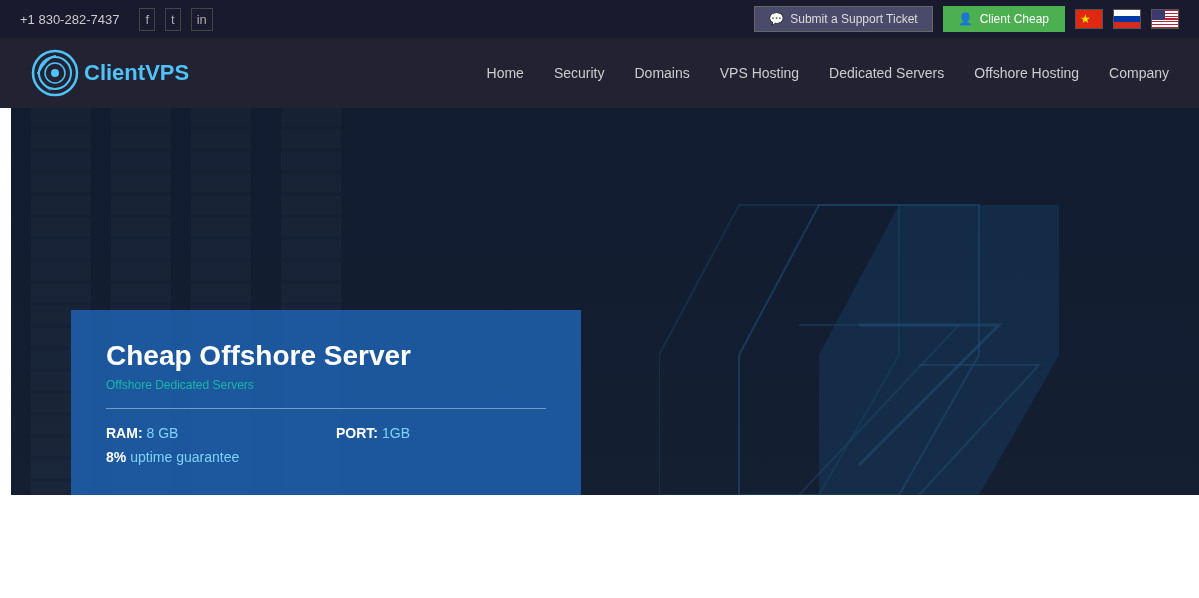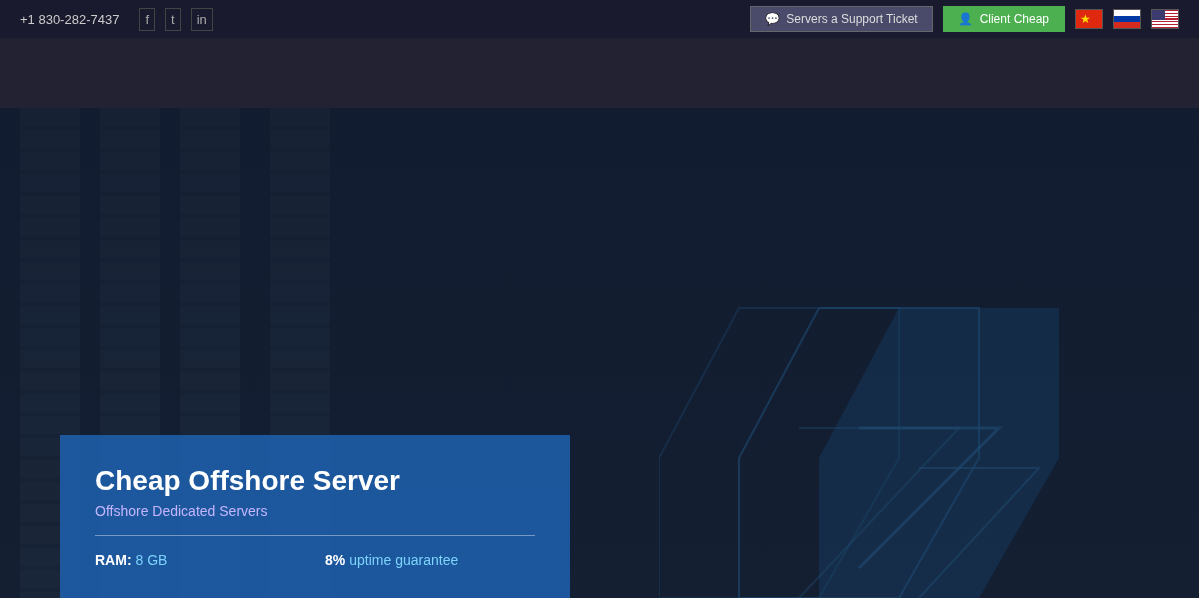--- a/index.html
+++ b/index.html
@@ -121,23 +121,24 @@
       text-decoration: none;
       font-size: 14px;
       font-weight: 500;
       cursor: pointer;
       transition: color 0.2s;
     }
 
     
     .hero {
       position: relative;
-      height: 490px;
+      height: 387px;
       overflow: hidden;
       background: #1a2a3a;
+      margin-left: 11px;
     }
     
     .hero-bg-img {
       position: absolute;
       inset: 0;
       background: #2a3a4a;
       overflow: hidden;
     }
     .hero-bg-img::before {
       content: '';
@@ -169,22 +170,22 @@
       background: rgba(30, 100, 180, 0.82);
       padding: 30px 35px;
       color: white;
     }
     .info-card-title {
       font-size: 28px;
       font-weight: bold;
       margin-bottom: 6px;
     }
     .info-card-subtitle {
-      font-size: 14px;
-      color: #c4b5fd;
+      font-size: 12px;
+      color: #14b8a6;
       margin-bottom: 16px;
     }
     .info-card-divider {
       border: none;
       border-top: 1px solid rgba(255,255,255,0.4);
       margin-bottom: 16px;
     }
     .info-card-specs {
       display: grid;
       grid-template-columns: 1fr 1fr;
@@ -214,33 +215,56 @@
     <span class="top-bar-phone">+1 830-282-7437</span>
     <div class="social-icons">
       <span class="social-icon">f</span>
       <span class="social-icon">t</span>
       <span class="social-icon">in</span>
     </div>
   </div>
   <div class="top-bar-right">
     <button class="btn-support">
       <span>💬</span>
-      <span>Servers a Support Ticket</span>
+      <span>Submit a Support Ticket</span>
     </button>
     <button class="btn-client-area">
       <span>👤</span>
       <span>Client Cheap</span>
     </button>
     <span class="flag flag-cn"></span>
     <span class="flag flag-ru"></span>
     <span class="flag flag-us"></span>
   </div>
 </div>
 
 <nav class="nav-bar">
+  <a class="logo" href="#">
+    <svg class="logo-icon" viewBox="0 0 50 50">
+      <circle cx="25" cy="25" r="22" fill="none" stroke="#4fc3f7" stroke-width="2.5"></circle>
+      <circle cx="25" cy="25" r="16" fill="none" stroke="#4fc3f7" stroke-width="2"></circle>
+      <circle cx="25" cy="25" r="10" fill="none" stroke="#4fc3f7" stroke-width="1.5"></circle>
+      <circle cx="25" cy="25" r="4" fill="#4fc3f7"></circle>
+
+      <path d="M8,25 Q16,10 25,8" fill="none" stroke="#4fc3f7" stroke-width="2" stroke-linecap="round"></path>
+      <path d="M8,25 Q10,35 20,42" fill="none" stroke="#4fc3f7" stroke-width="1.5" stroke-linecap="round" opacity="0.6"></path>
+    </svg>
+    <span class="logo-text">
+      <span style="color:#4fc3f7;">Client</span><span>VPS</span>
+    </span>
+  </a>
+  <ul class="nav-links">
+    <li><a href="#">Home</a></li>
+    <li><a href="#">Security</a></li>
+    <li><a href="#">Domains</a></li>
+    <li><a href="#">VPS Hosting</a></li>
+    <li><a href="#">Dedicated Servers</a></li>
+    <li><a href="#">Offshore Hosting</a></li>
+    <li><a href="#">Company</a></li>
+  </ul>
 </nav>
 
 <div class="hero">
 
   <div class="hero-bg-img">
 
     <div class="rack" style="left:20px;"></div>
     <div class="rack" style="left:100px;"></div>
     <div class="rack" style="left:180px;"></div>
     <div class="rack" style="left:270px;"></div>
@@ -261,18 +285,22 @@
   <div class="info-card">
     <div class="info-card-title">Cheap Offshore Server</div>
     <div class="info-card-subtitle">Offshore Dedicated Servers</div>
     <hr class="info-card-divider">
     <div class="info-card-specs">
       <div class="spec-item">
         <span class="spec-label">RAM:</span>
         <span class="spec-value">8 GB</span>
       </div>
       <div class="spec-item">
+        <span class="spec-label">PORT:</span>
+        <span class="spec-value">1GB</span>
+      </div>
+      <div class="spec-item">
         <span class="spec-label">8%</span>
         <span class="spec-value">uptime guarantee</span>
       </div>
     </div>
   </div>
 </div>
 
 </body></html>

